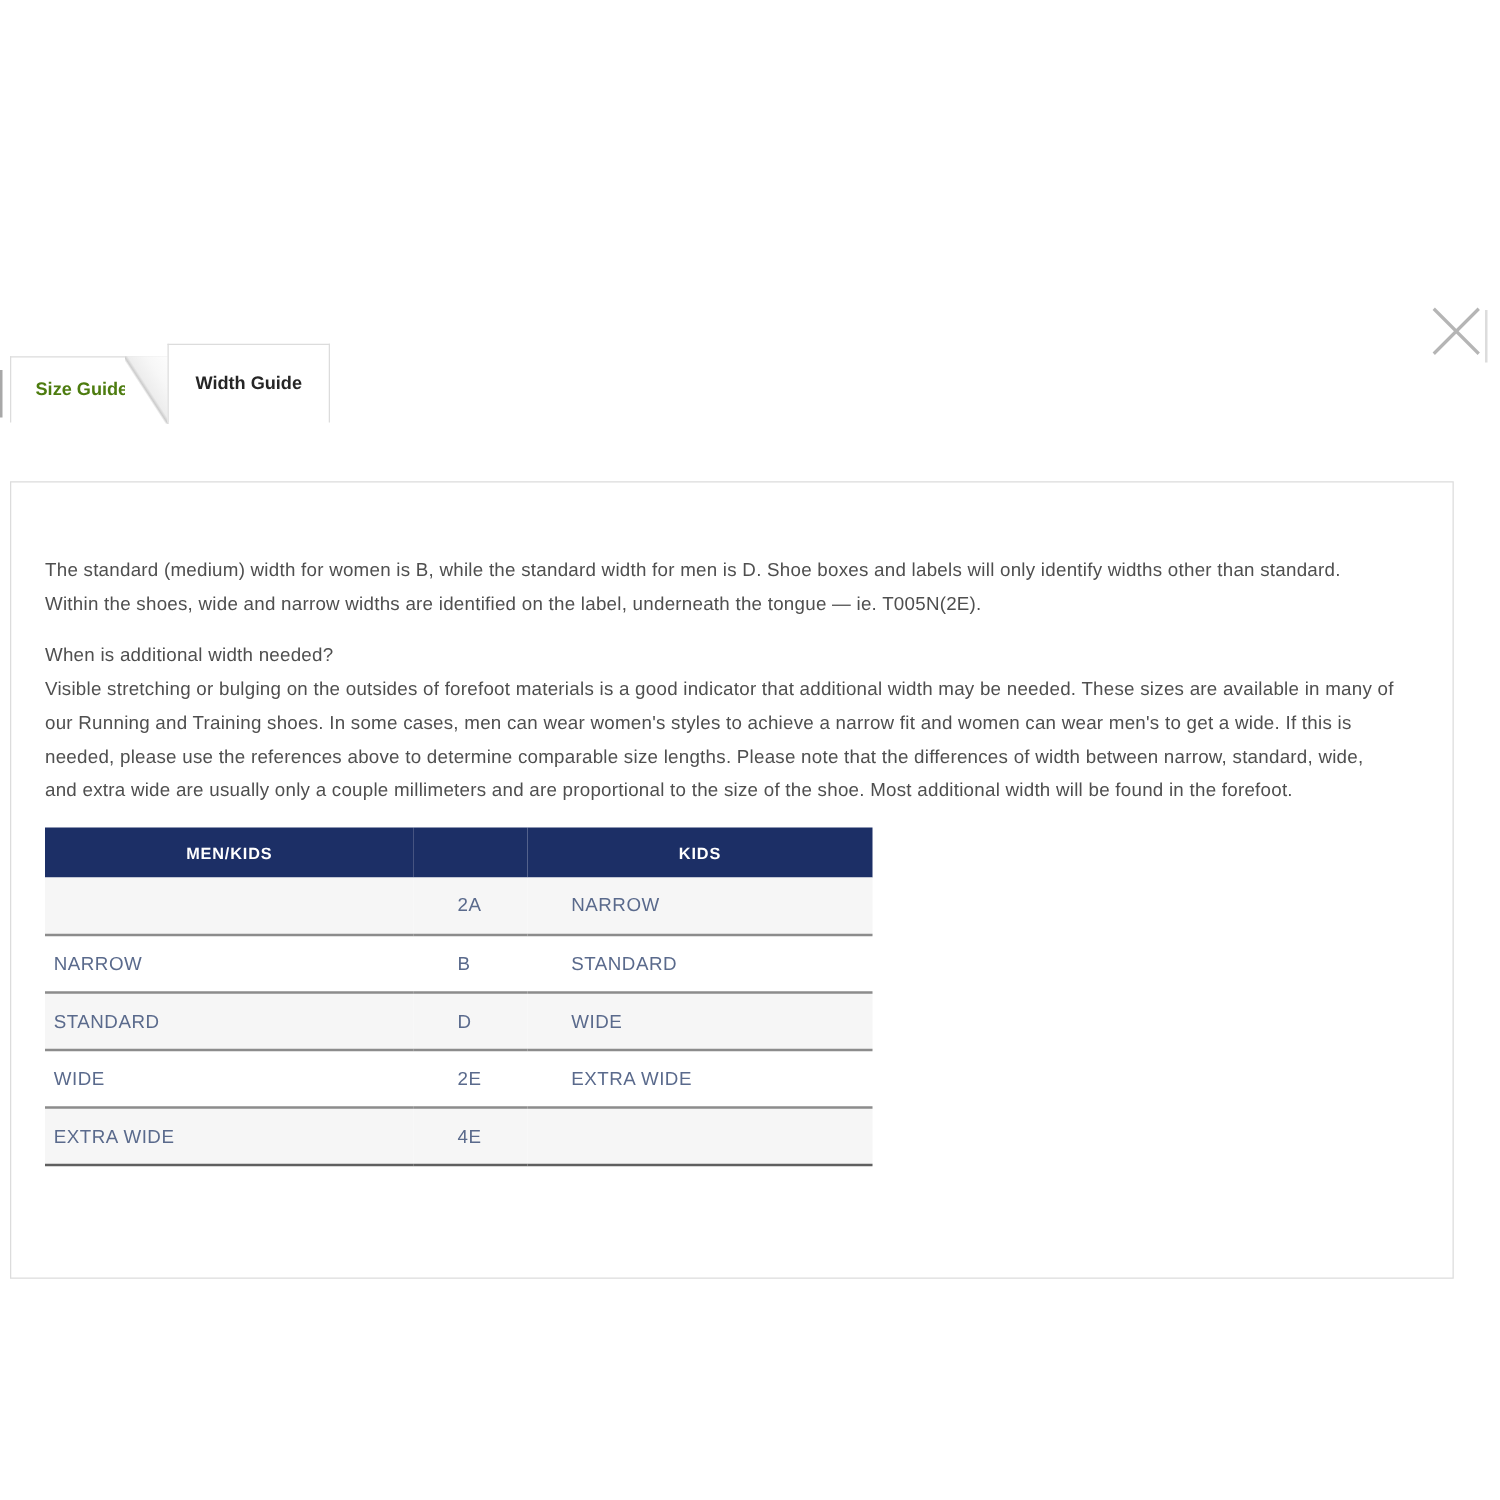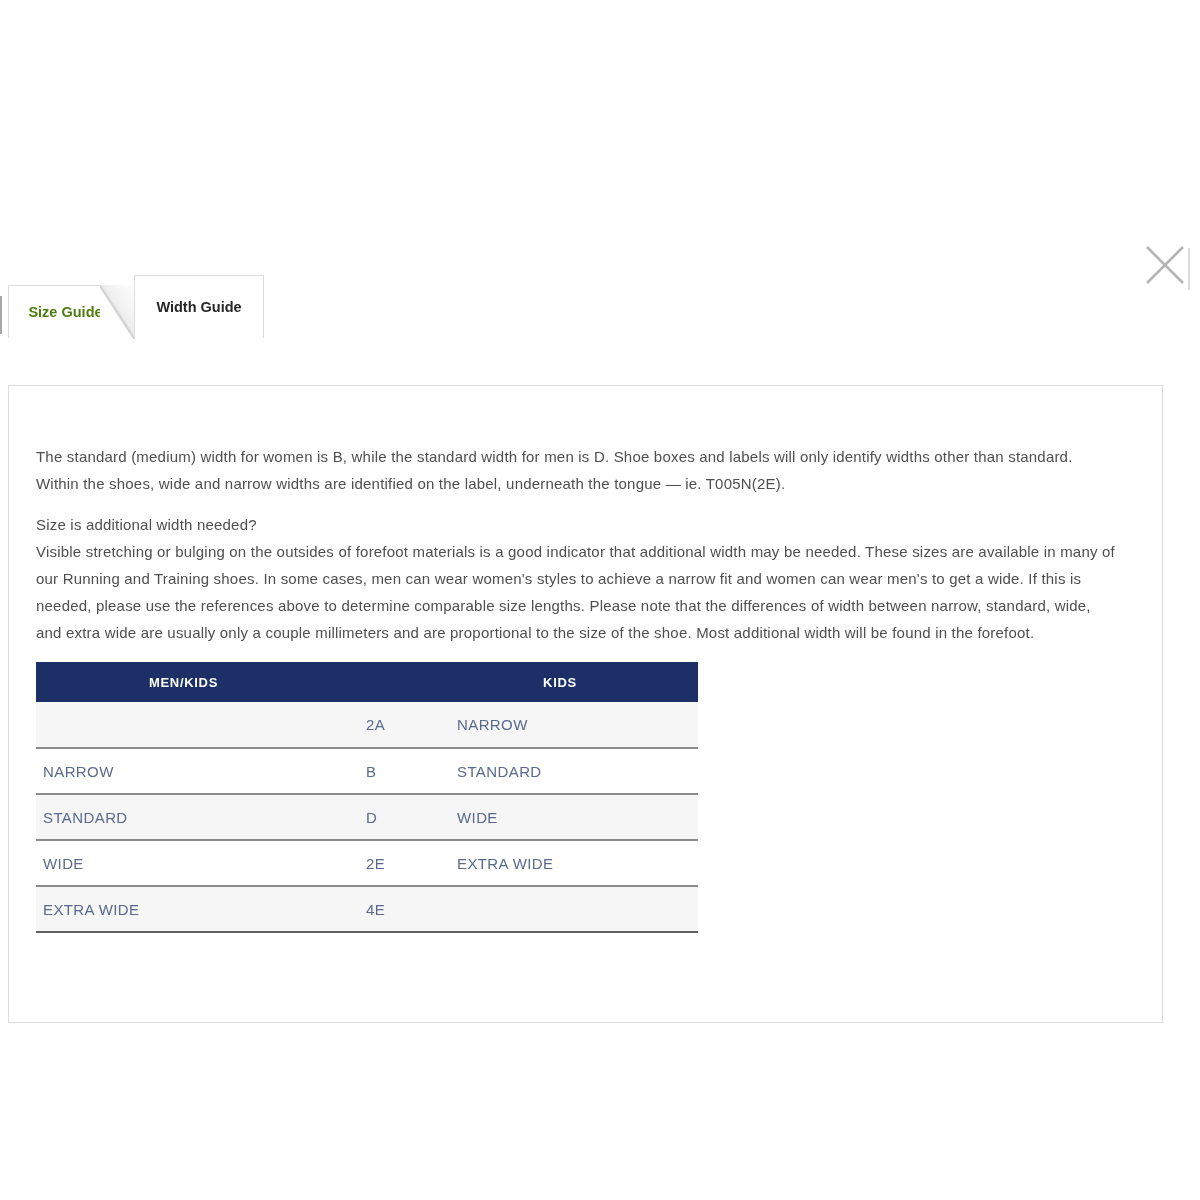--- a/index.html
+++ b/index.html
@@ -88,21 +88,21 @@
     <span class="tab-label">Size Guide</span>
     <div class="fold"></div>
   </div>
 
   <div class="tab tab-active">
     <span class="tab-label">Width Guide</span>
   </div>
 
   <div class="panel">
     <p class="intro">The standard (medium) width for women is B, while the standard width for men is D. Shoe boxes and labels will only identify widths other than standard. Within the shoes, wide and narrow widths are identified on the label, underneath the tongue — ie. T005N(2E).</p>
-    <p class="section-heading">Size is additional width needed?</p>
+    <p class="section-heading">When is additional width needed?</p>
     <p class="section-body">Visible stretching or bulging on the outsides of forefoot materials is a good indicator that additional width may be needed. These sizes are available in many of our Running and Training shoes. In some cases, men can wear women's styles to achieve a narrow fit and women can wear men's to get a wide. If this is needed, please use the references above to determine comparable size lengths. Please note that the differences of width between narrow, standard, wide, and extra wide are usually only a couple millimeters and are proportional to the size of the shoe. Most additional width will be found in the forefoot.</p>
 
     <table class="width-table">
       <thead>
           <tr>
             <th>MEN/KIDS</th>
             <th></th>
             <th>KIDS</th>
           </tr>
         </thead>

